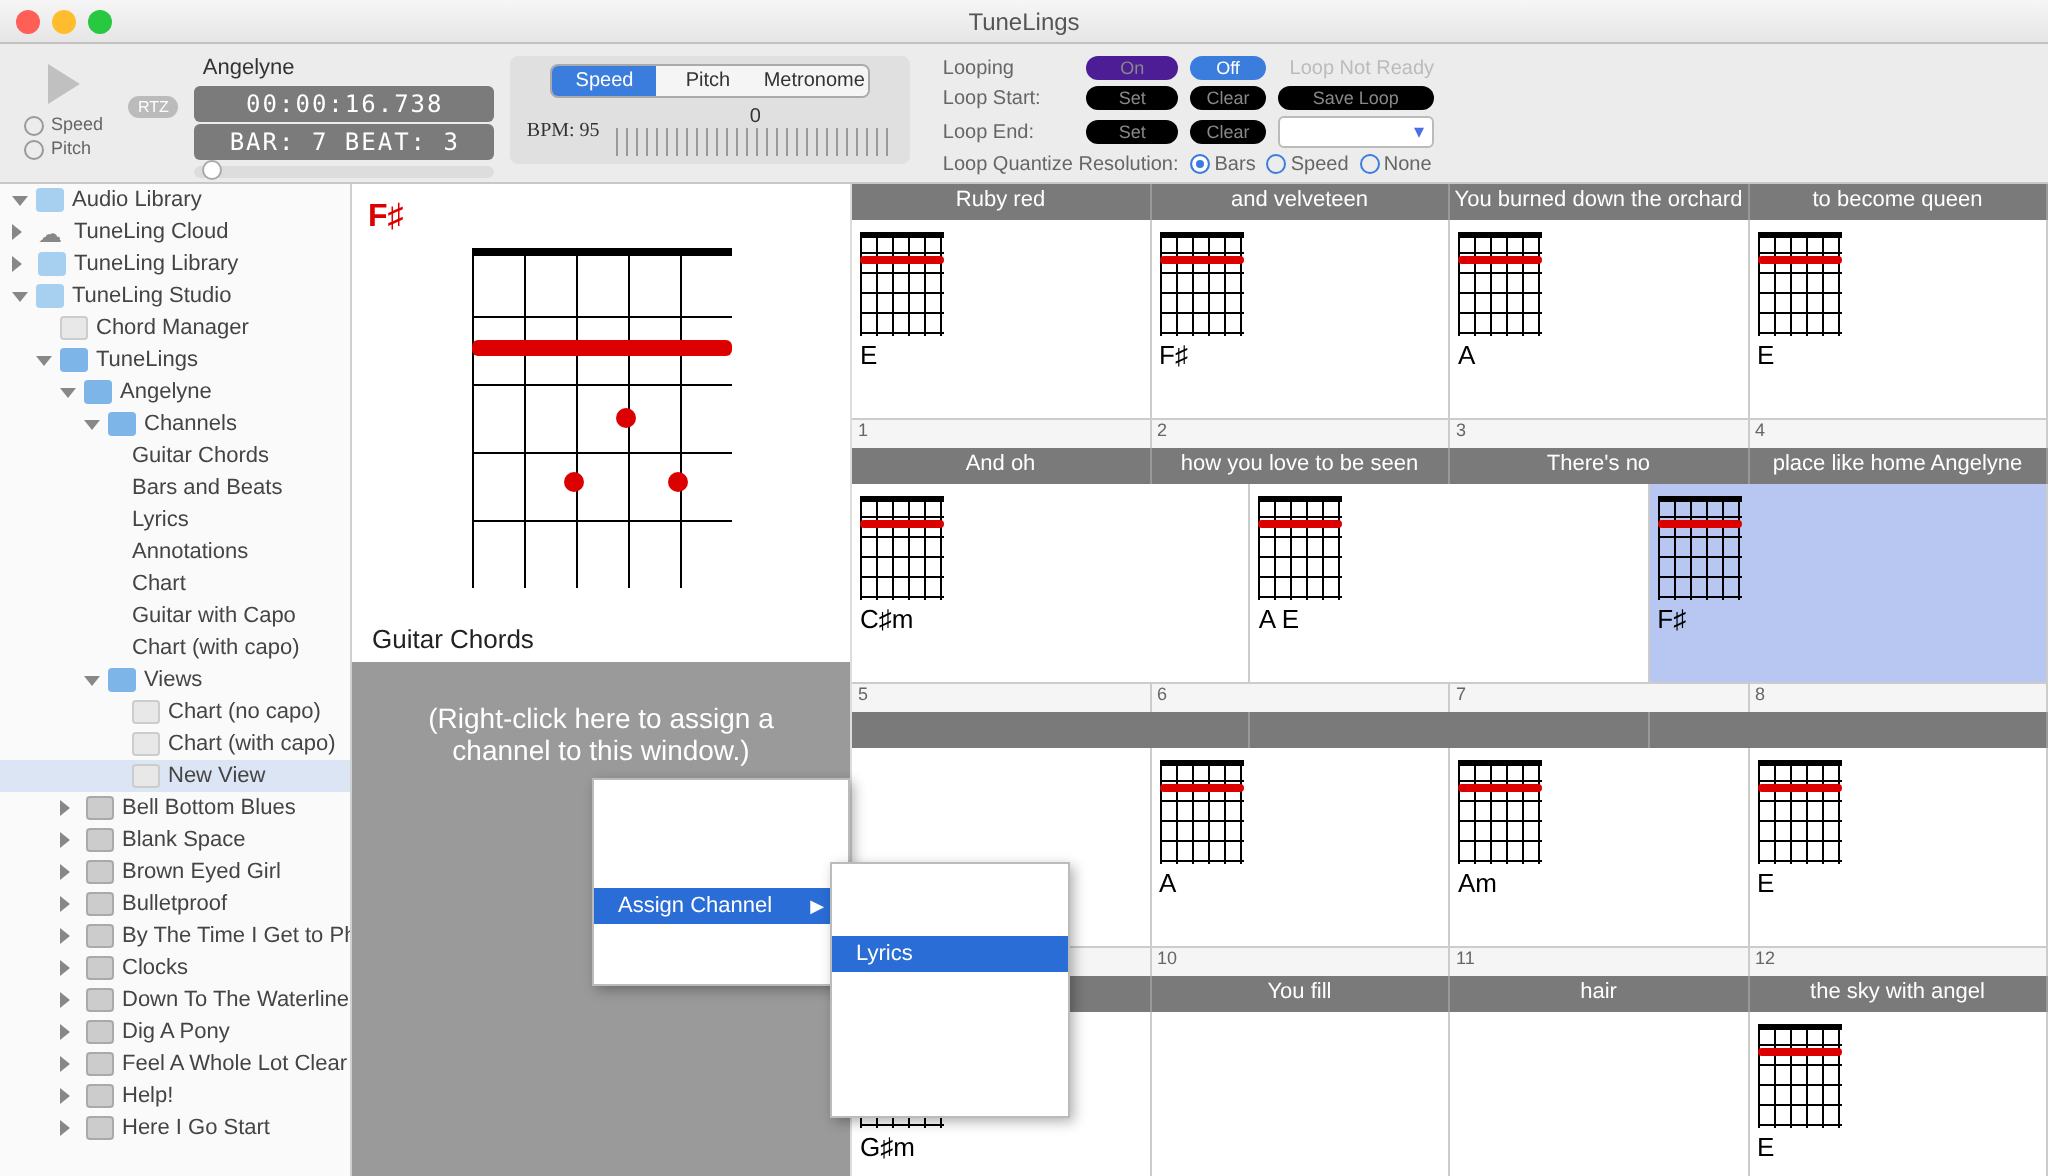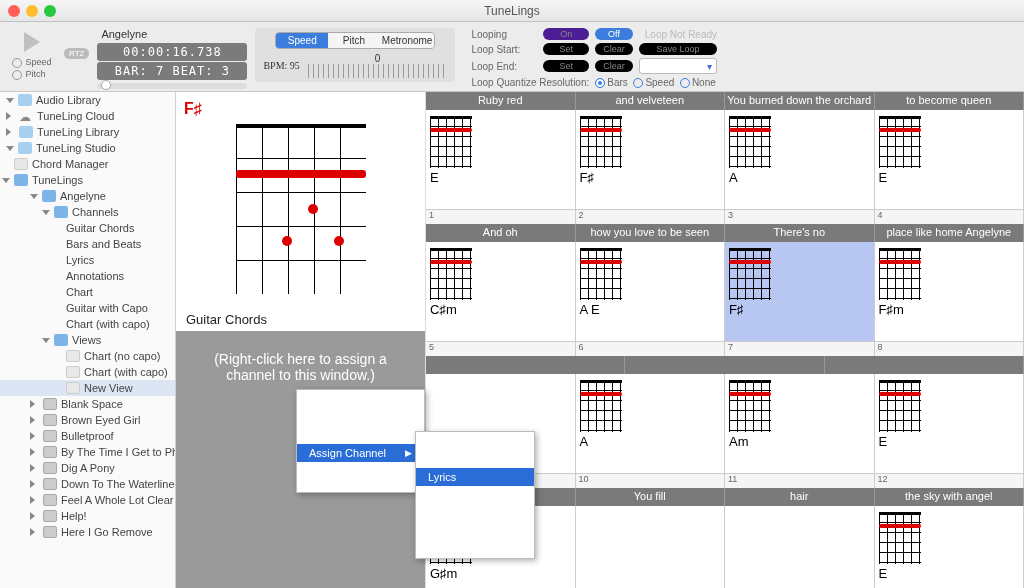--- a/index.html
+++ b/index.html
@@ -40,21 +40,21 @@
   .sb-row{display:flex;align-items:center;padding:2px 4px 2px 6px;gap:4px;white-space:nowrap;}
   .sb-row.selected{background:#dce5f3;}
   .disc{width:0;height:0;border-left:4px solid transparent;border-right:4px solid transparent;border-top:5px solid #888;flex-shrink:0;}
   .disc.closed{border-top:none;border-bottom:4px solid transparent;border-top:4px solid transparent;border-left:5px solid #888;}
   .ico{width:14px;height:12px;border-radius:2px;flex-shrink:0;}
   .ico.folder{background:#7db5e8;}
   .ico.folder-o{background:#a7cff0;}
   .ico.doc{background:#e8e8e8;border:1px solid #ccc;}
   .ico.img{background:#ccc;border:1px solid #aaa;}
   .ico.cloud{background:transparent;color:#888;}
-  .indent1{padding-left:2px;} .indent2{padding-left:30px;} .indent3{padding-left:42px;} .indent4{padding-left:54px;}
+  .indent1{padding-left:18px;} .indent2{padding-left:30px;} .indent3{padding-left:42px;} .indent4{padding-left:54px;}
   .content{flex:1;display:flex;flex-direction:column;background:#fff;overflow:hidden;}
   .content-row{display:flex;flex:1;overflow:hidden;}
   .left-pane{width:250px;background:#fff;border-right:1px solid #ddd;display:flex;flex-direction:column;}
   .chord-big{padding:8px;}
   .chord-big .name{color:#d00;font-size:16px;font-weight:bold;}
   .fret-big{width:130px;height:170px;margin:6px auto;background:linear-gradient(#000,#000) top/100% 4px no-repeat,repeating-linear-gradient(90deg,#000 0,#000 1px,transparent 1px,transparent 26px),repeating-linear-gradient(#000 0,#000 1px,transparent 1px,transparent 34px);position:relative;}
   .bar-red{position:absolute;left:0;right:0;height:8px;background:#d00;border-radius:3px;}
   .dot-red{position:absolute;width:10px;height:10px;border-radius:50%;background:#d00;}
   .pane-label{font-size:13px;padding:4px 10px;color:#222;}
   .assign-hint{flex:1;background:#9a9a9a;color:#fff;text-align:center;padding:20px 14px;font-size:14px;position:relative;}
@@ -237,61 +237,71 @@
         <span>Chart (with capo)</span>
       </div>
       <div class="sb-row indent4 selected">
         <span class="disc" style="visibility: hidden;"></span>
         <span class="ico doc"></span>
         <span>New View</span>
       </div>
       <div class="sb-row indent2">
         <span class="disc closed"></span>
         <span class="ico img"></span>
+        <span>Bell Bottom Blues</span>
+      </div>
+      <div class="sb-row indent2">
+        <span class="disc closed"></span>
+        <span class="ico img"></span>
         <span>Blank Space</span>
       </div>
       <div class="sb-row indent2">
         <span class="disc closed"></span>
         <span class="ico img"></span>
         <span>Brown Eyed Girl</span>
       </div>
       <div class="sb-row indent2">
         <span class="disc closed"></span>
         <span class="ico img"></span>
         <span>Bulletproof</span>
       </div>
       <div class="sb-row indent2">
         <span class="disc closed"></span>
         <span class="ico img"></span>
         <span>By The Time I Get to Phoenix</span>
       </div>
       <div class="sb-row indent2">
         <span class="disc closed"></span>
         <span class="ico img"></span>
+        <span>Clocks</span>
+      </div>
+      <div class="sb-row indent2">
+        <span class="disc closed"></span>
+        <span class="ico img"></span>
+        <span>Down To The Waterline</span>
+      </div>
+      <div class="sb-row indent2">
+        <span class="disc closed"></span>
+        <span class="ico img"></span>
         <span>Dig A Pony</span>
       </div>
       <div class="sb-row indent2">
         <span class="disc closed"></span>
         <span class="ico img"></span>
-        <span>Down To The Waterline</span>
-      </div>
-      <div class="sb-row indent2">
-        <span class="disc closed"></span>
-        <span class="ico img"></span>
         <span>Feel A Whole Lot Clear</span>
       </div>
       <div class="sb-row indent2">
         <span class="disc closed"></span>
         <span class="ico img"></span>
         <span>Help!</span>
       </div>
       <div class="sb-row indent2">
         <span class="disc closed"></span>
         <span class="ico img"></span>
-        <span>Here I Go Remove</span>
+        <span>Here I Go Start</span>
       </div>
     </div>
 
   <div class="content">
     <div class="content-row">
       <div class="left-pane">
         <div class="chord-big">
           <div class="name">F♯</div>
           <div class="fret-big">
             <div class="bar-red" style="top:46px;"></div>
@@ -392,26 +402,20 @@
                 <div class="mini-bar" style="top: 12px;"></div>
               </div>
               <div class="chord-name">A       E</div>
             </div>
             <div class="chord-cell hl">
               <div class="mini-fret">
                 <div class="mini-bar" style="top: 12px;"></div>
               </div>
               <div class="chord-name">F♯</div>
             </div>
-            <div class="chord-cell">
-              <div class="mini-fret">
-                <div class="mini-bar" style="top: 12px;"></div>
-              </div>
-              <div class="chord-name">F♯m</div>
-            </div>
           </div>
           <div class="beat-row">
             <div class="beat-cell">5</div>
             <div class="beat-cell">6</div>
             <div class="beat-cell">7</div>
             <div class="beat-cell">8</div>
           </div>
           <div class="lyric-row">
             <div class="lyric-cell"></div>
             <div class="lyric-cell"></div>

